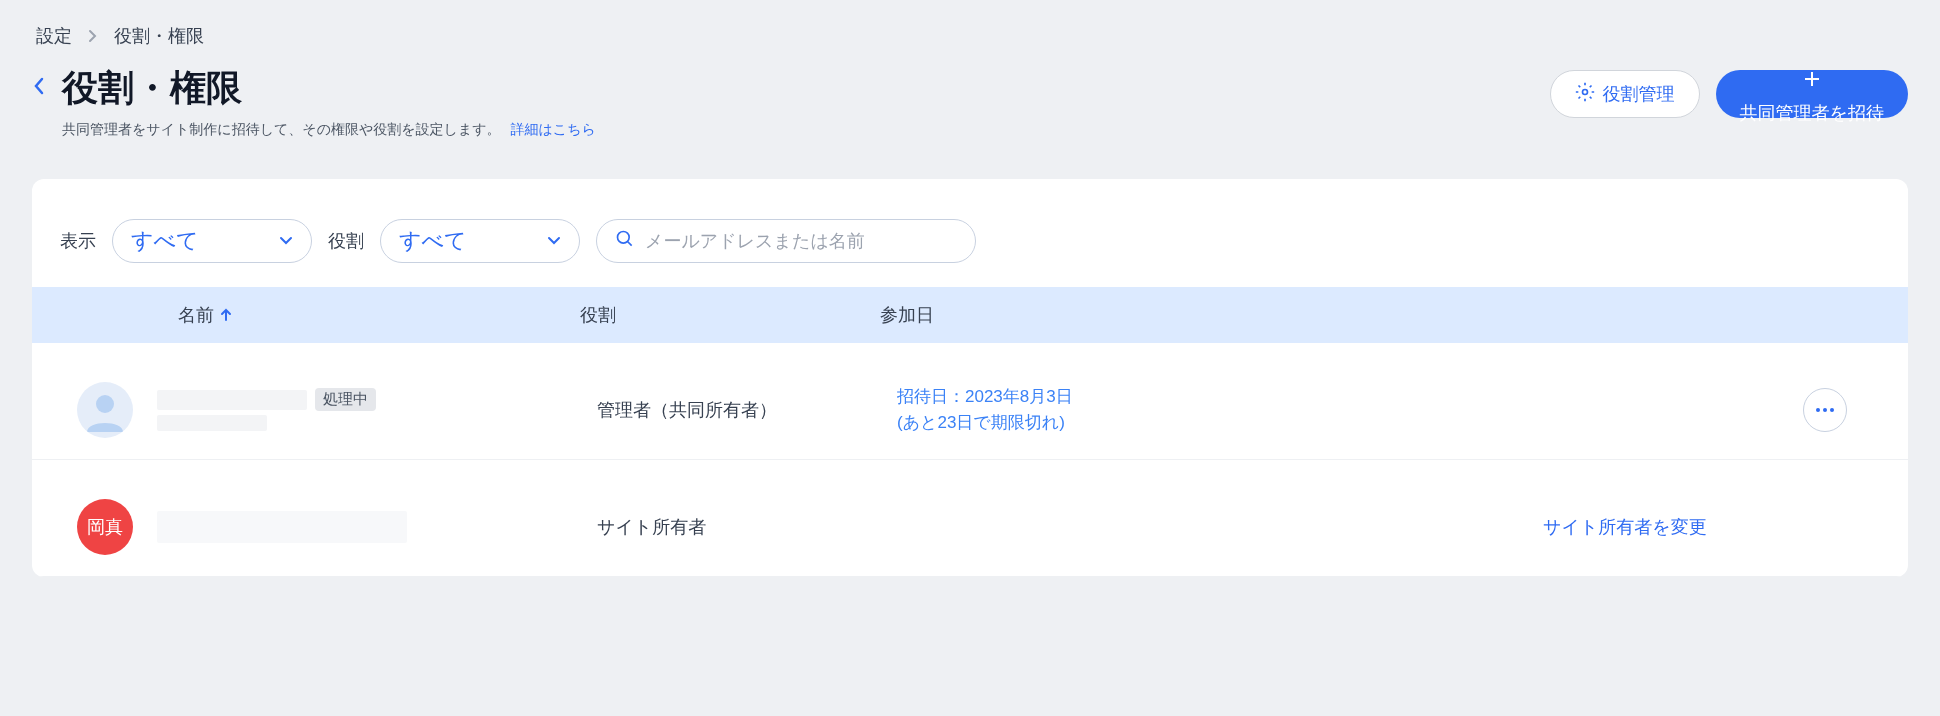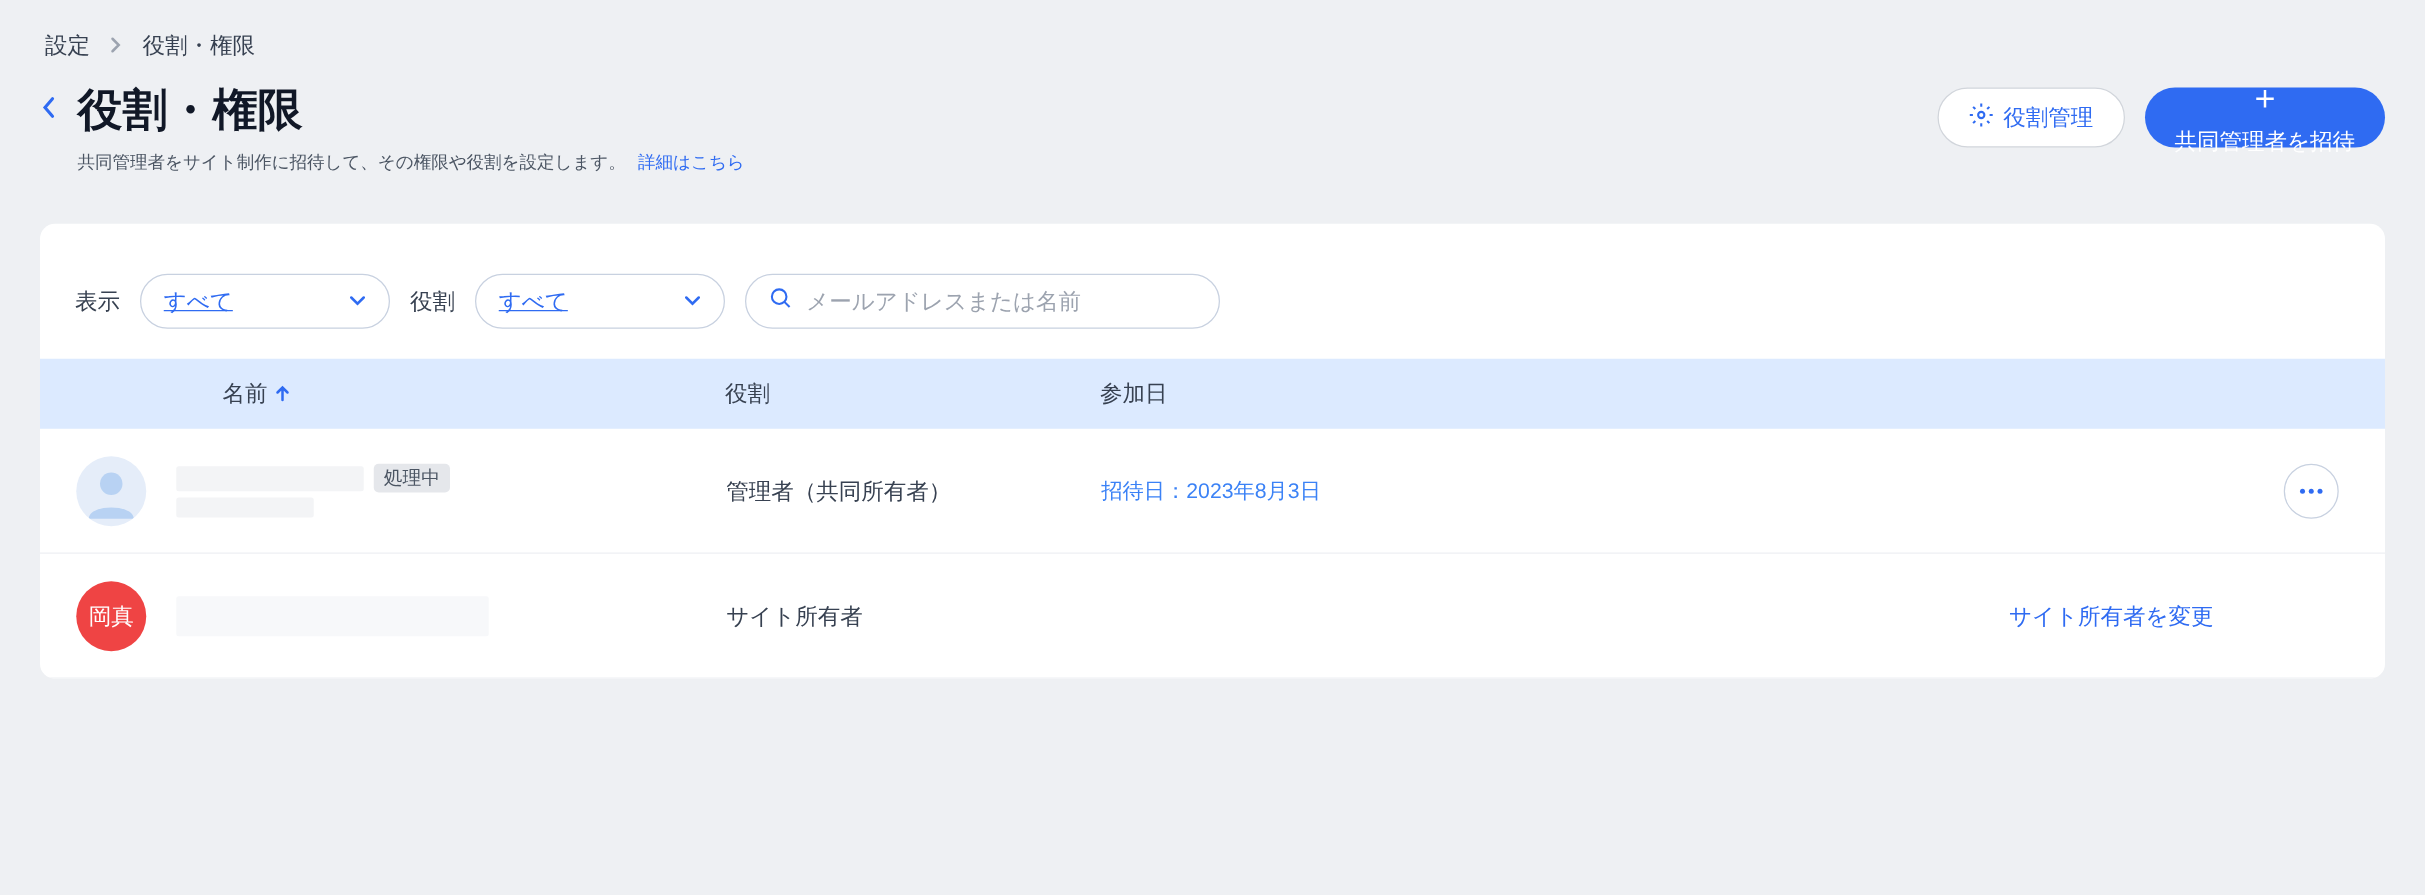--- a/index.html
+++ b/index.html
@@ -78,25 +78,24 @@
     .dropdown {
       display: inline-flex;
       align-items: center;
       justify-content: space-between;
       gap: 12px;
       height: 44px;
       padding: 0 18px;
       border-radius: 22px;
       border: 1px solid #c8d1e0;
       color: #2f6bf2;
-      font-size: 18px;
+      font-size: 22px;
       min-width: 200px;
       cursor: pointer;
       background: #ffffff;
-      text-decoration: underline;
     }
     .dropdown .chev-down { display: flex; align-items: center; color: #2f6bf2; }
     .search-field {
       display: inline-flex;
       align-items: center;
       gap: 10px;
       height: 44px;
       padding: 0 18px;
       border-radius: 22px;
       border: 1px solid #c8d1e0;
@@ -122,23 +121,24 @@
       padding: 0 28px;
       font-size: 18px;
       color: #374151;
     }
     .col-name { display: flex; align-items: center; gap: 6px; padding-left: 118px; cursor: pointer; }
     .sort-arrow { color: #2f6bf2; display: flex; align-items: center; }
     .table-row {
       display: grid;
       grid-template-columns: 520px 300px 1fr 260px 60px;
       align-items: center;
-      padding: 20px 29px;
+      padding: 20px 45px;
       border-bottom: 1px solid #eef0f3;
       min-height: 100px;
+      margin-top: 17px;
     }
     .name-cell { display: flex; align-items: center; gap: 24px; }
     .avatar-placeholder {
       width: 56px; height: 56px; border-radius: 50%;
       background: #e5edf9;
       display: flex; align-items: center; justify-content: center;
       overflow: hidden;
     }
     .avatar-initials {
       width: 56px; height: 56px; border-radius: 50%;
@@ -153,21 +153,21 @@
     .redacted-lg { display: inline-block; width: 250px; height: 32px; background: #f7f8fa; border-radius: 2px; }
     .status-badge {
       background: #e5e7eb;
       color: #4b5563;
       font-size: 15px;
       padding: 2px 8px;
       border-radius: 4px;
     }
     .role-cell { font-size: 18px; color: #374151; }
     .date-cell { font-size: 17px; color: #3b82f6; line-height: 1.5; }
-    .action-cell { display: flex; justify-content: center; align-items: center; }
+    .action-cell { display: flex; justify-content: flex-start; align-items: center; }
     .link-action { color: #2f6bf2; font-size: 18px; cursor: pointer; text-align: right; }
     .more-btn {
       width: 44px; height: 44px; border-radius: 50%;
       border: 1px solid #c8d1e0;
       display: flex; align-items: center; justify-content: center;
       cursor: pointer;
       background: #ffffff;
       color: #2f6bf2;
     }
   </style>
@@ -279,20 +279,21 @@
           <div class="name-line">
             <span class="redacted"></span>
             <span class="status-badge">処理中</span>
           </div>
           <span class="redacted" style="width:110px;height:16px;"></span>
         </div>
       </div>
       <div class="role-cell">管理者（共同所有者）</div>
       <div class="date-cell">
         <div>招待日：2023年8月3日</div>
+        <div>(あと23日で期限切れ)</div>
       </div>
       <div></div>
       <div class="action-cell">
         <div class="more-btn">
           <svg width="20" height="6" viewBox="0 0 20 6" fill="#2f6bf2">
               <circle cx="3" cy="3" r="2"></circle>
               <circle cx="10" cy="3" r="2"></circle>
               <circle cx="17" cy="3" r="2"></circle>
             </svg>
         </div>

